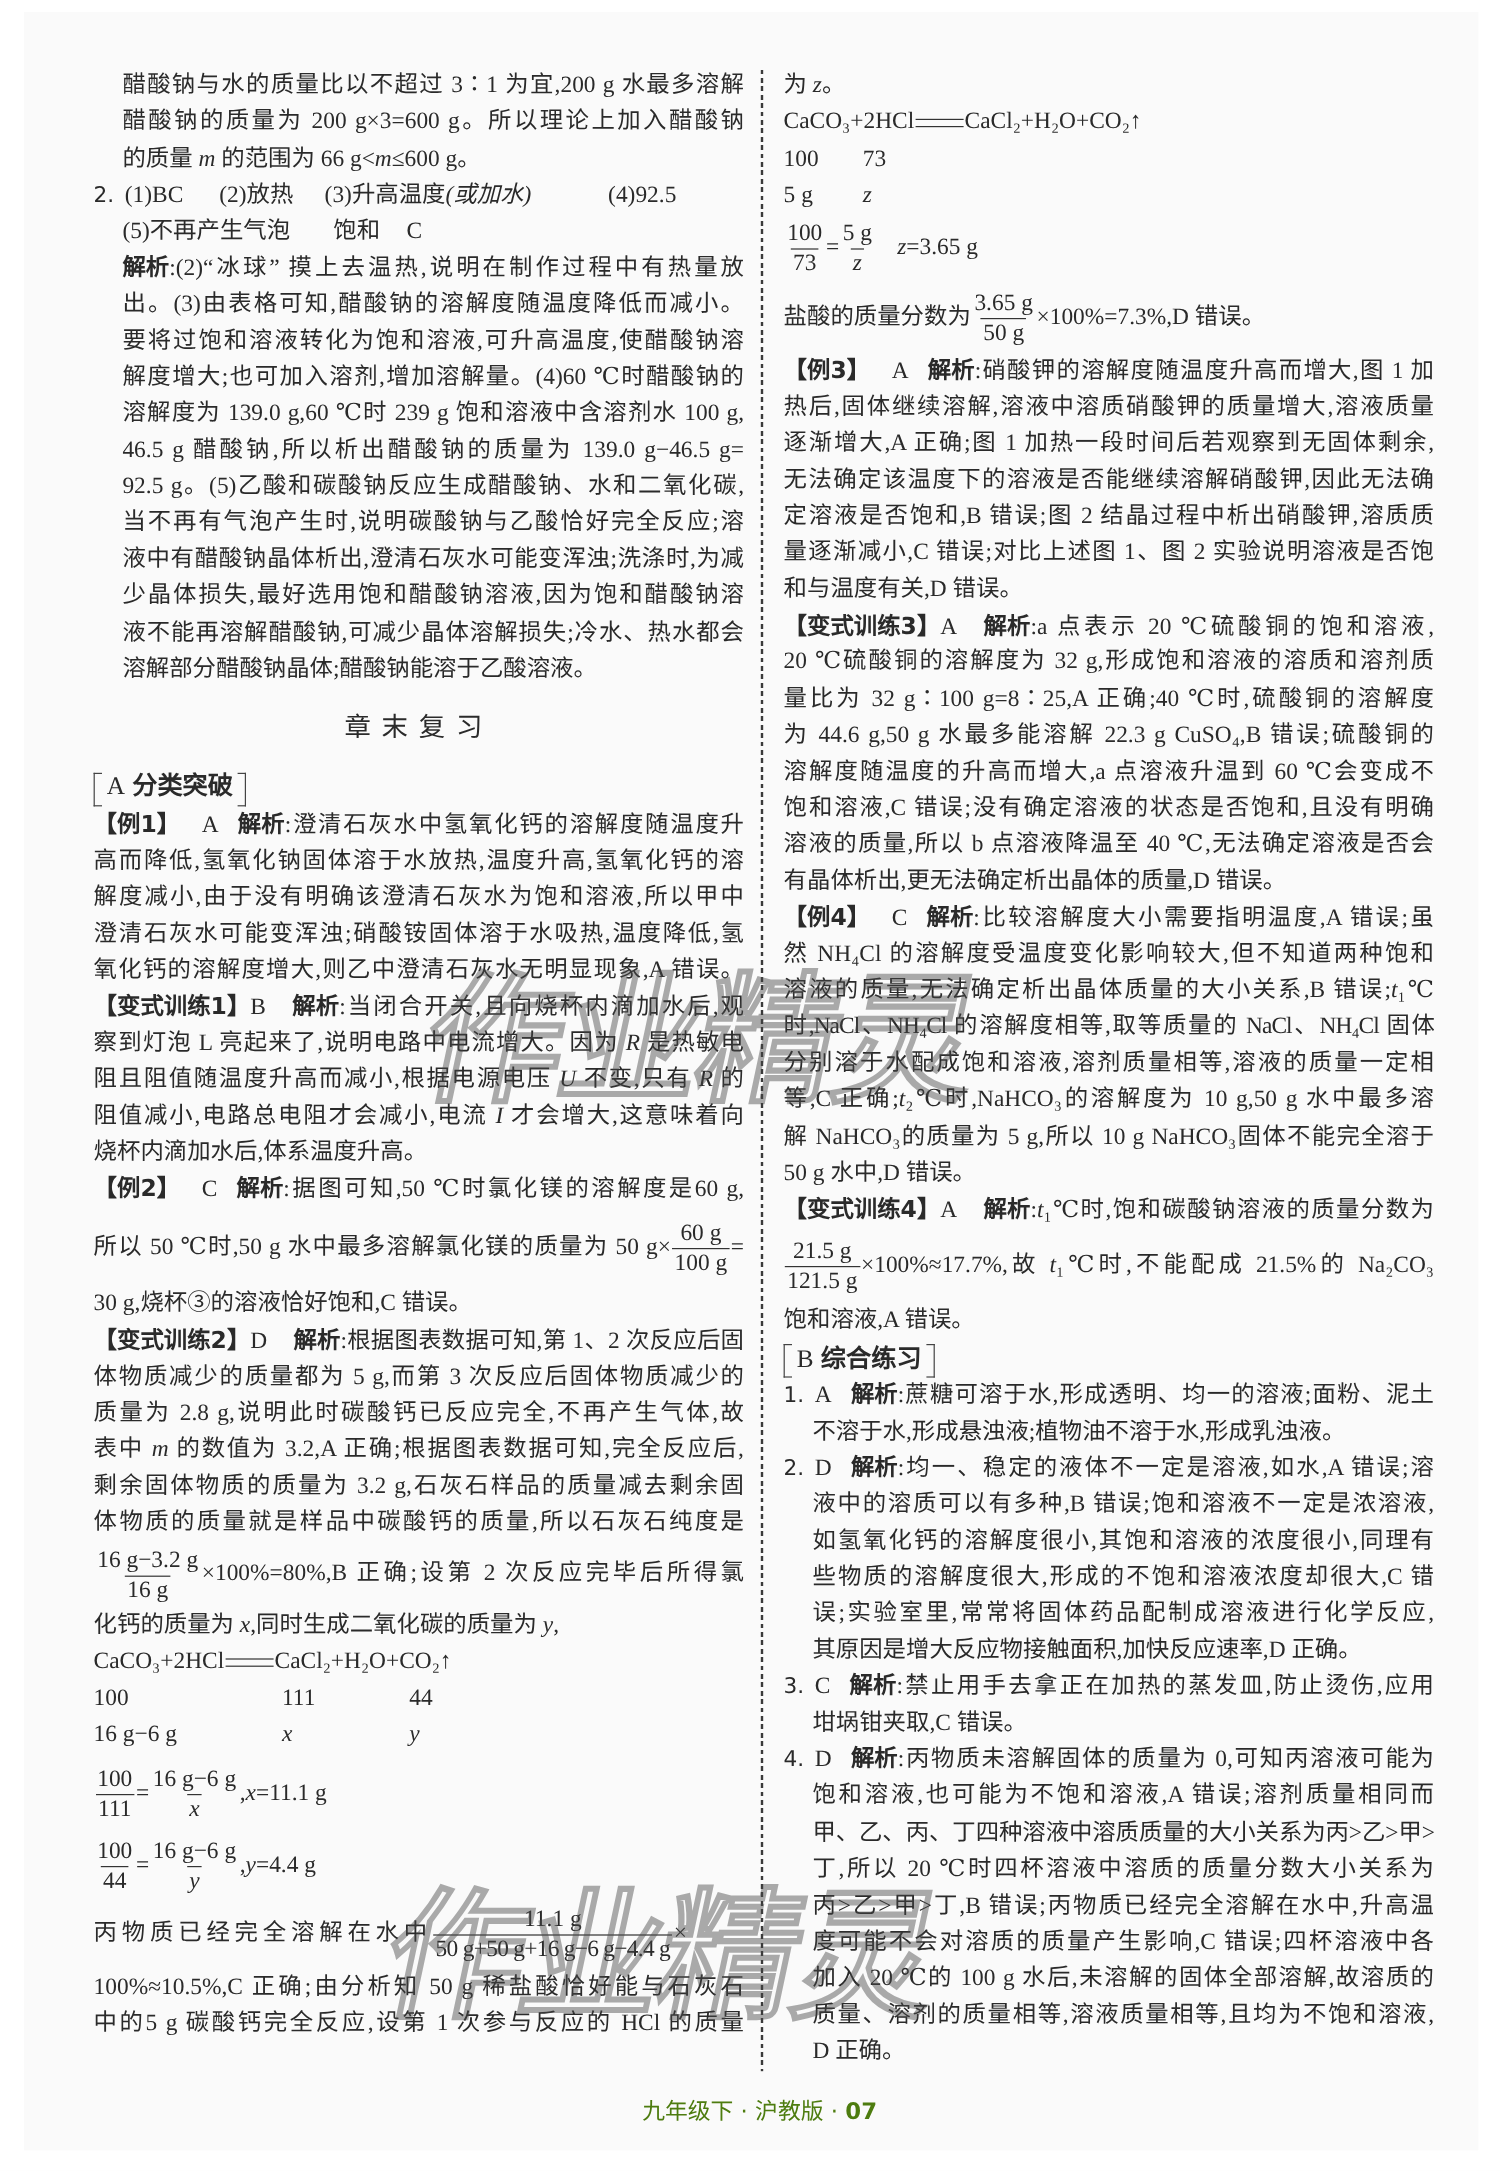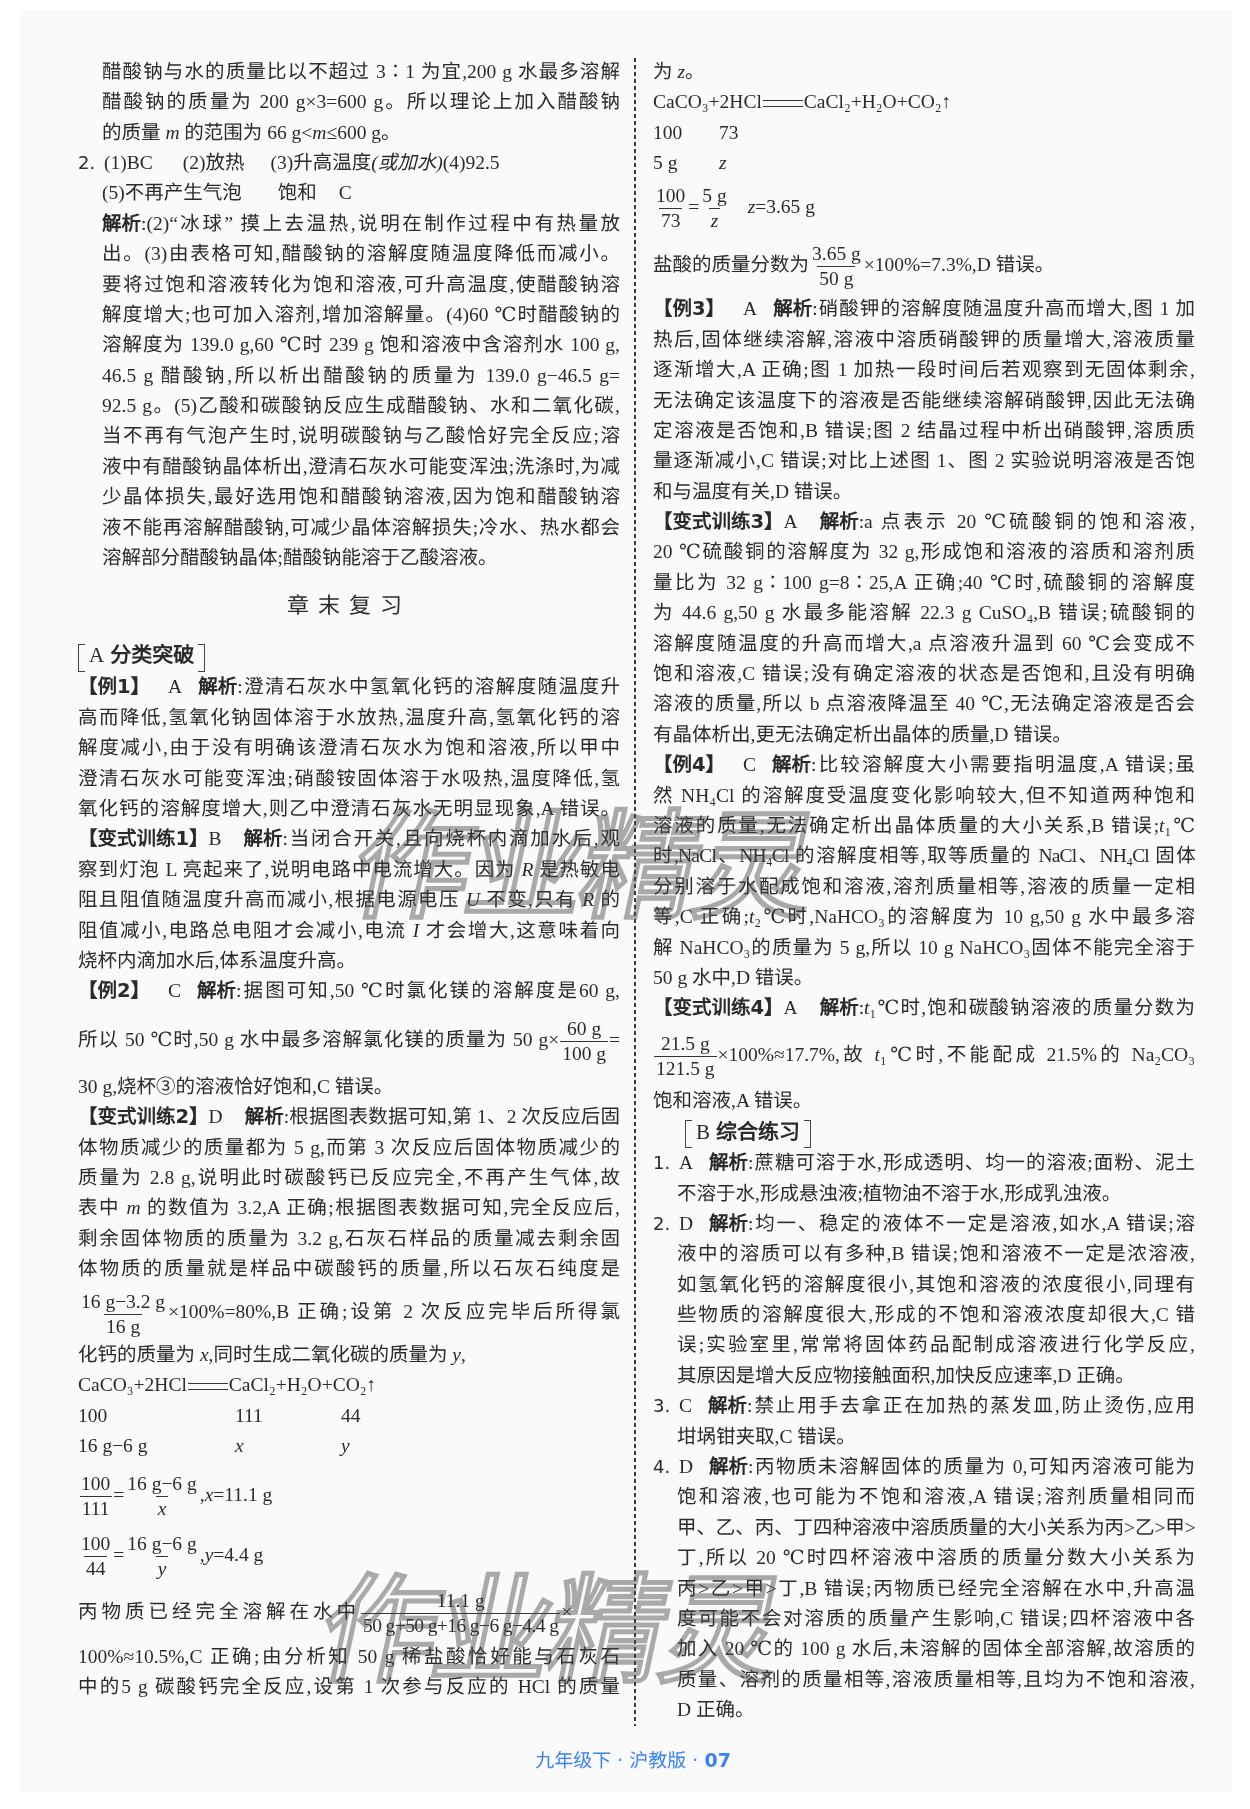--- a/index.html
+++ b/index.html
@@ -30,56 +30,56 @@
   .frac .dn { border-top: 1.2px solid #333; padding: 0 2px; }
   .h65 { height: 65px; line-height: 65px; }
   .h556 { height: 55.6px; line-height: 55.6px; }
   .h55 { height: 55px; line-height: 55px; }
   .h60 { height: 60px; line-height: 60px; }
   .h572 { height: 57.2px; line-height: 57.2px; }
   .h588 { height: 58.8px; line-height: 58.8px; }
   .h62 { height: 62px; line-height: 62px; }
   .chapter-title { height: 66px; line-height: 66px; text-align: center; font-size: 22px; letter-spacing: 9px; }
   .sec { height: 33px; line-height: 33px; font-size: 21px; }
-  .sec-b { height: 32px; line-height: 32px; margin-left: 32px; }
+  .sec-b { height: 32px; line-height: 32px; }
   .br-l, .br-r { display: inline-block; width: 6px; height: 26px; vertical-align: middle; border: 1.2px solid #444; }
   .br-l { border-right: none; margin-right: 4px; }
   .br-r { border-left: none; margin-left: 4px; }
   .sec-title { font-family: "DejaVu Sans", "Liberation Sans", sans-serif; font-weight: bold; margin-left: 6px; }
   .dbl { display: inline-block; width: 40px; height: 5px; border-top: 1.3px solid #333; border-bottom: 1.3px solid #333; vertical-align: middle; margin: 0 1px; }
   .cell { display: inline-block; }
   .spread { letter-spacing: 4px; }
   .gap { display: inline-block; width: 18px; }
   .divider {
     position: absolute; left: 634px; top: 58px; width: 2px; height: 1668px;
     background: repeating-linear-gradient(to bottom, #3a3a3a 0 4px, transparent 4px 7px);
   }
   .footer {
     position: absolute; left: 483px; top: 1745px; width: 300px; height: 30px; line-height: 30px;
-    text-align: center; font-family: "DejaVu Sans", "Liberation Sans", sans-serif; font-size: 19px; color: #3b82f6;
+    text-align: center; font-family: "DejaVu Sans", "Liberation Sans", sans-serif; font-size: 19px; color: #4d7c0f;
   }
   .footer .pg { font-weight: bold; }
   .wm {
     position: absolute; font-family: "DejaVu Sans", "Liberation Sans", sans-serif; font-weight: bold;
     font-size: 118px; line-height: 1; color: transparent;
     -webkit-text-stroke: 1.4px rgba(70,70,70,0.45);
     transform: skewX(-12deg); letter-spacing: -4px; white-space: nowrap; pointer-events: none;
   }
 </style>
 </head>
 <body>
 
 <div class="sheet"></div>
 
 <div class="col col-left">
   <div class="ln full ind">醋酸钠与水的质量比以不超过 3∶1 为宜,200 g 水最多溶解</div>
   <div class="ln full ind">醋酸钠的质量为 200 g×3=600 g。所以理论上加入醋酸钠</div>
   <div class="ln ind"><span>的质量 </span><span class="i">m</span><span> 的范围为 66 g&lt;</span><span class="i">m</span><span>≤600 g。</span></div>
 
-  <div class="ln"><span class="num">2.</span><span class="qa" style="margin-right:30px">(1)BC</span><span class="qa" style="margin-right:26px">(2)放热</span><span class="qa">(3)升高温度</span><span class="qa kai" style="">(或加水)</span><span class="qa">(4)92.5</span></div>
+  <div class="ln"><span class="num">2.</span><span class="qa" style="margin-right:30px">(1)BC</span><span class="qa" style="margin-right:26px">(2)放热</span><span class="qa">(3)升高温度</span><span class="qa kai" style="margin-right:64px">(或加水)</span><span class="qa">(4)92.5</span></div>
   <div class="ln ind"><span class="qa" style="margin-right:36px">(5)不再产生气泡</span><span class="qa" style="margin-right:22px">饱和</span><span class="qa">C</span></div>
   <div class="ln full ind"><span class="lbl">解析</span><span>:(2)“冰球” 摸上去温热,说明在制作过程中有热量放</span></div>
   <div class="ln full ind">出。(3)由表格可知,醋酸钠的溶解度随温度降低而减小。</div>
   <div class="ln full ind">要将过饱和溶液转化为饱和溶液,可升高温度,使醋酸钠溶</div>
   <div class="ln full ind">解度增大;也可加入溶剂,增加溶解量。(4)60 ℃时醋酸钠的</div>
   <div class="ln full ind">溶解度为 139.0 g,60 ℃时 239 g 饱和溶液中含溶剂水 100 g,</div>
   <div class="ln full ind">46.5 g 醋酸钠,所以析出醋酸钠的质量为 139.0 g−46.5 g=</div>
   <div class="ln full ind">92.5 g。(5)乙酸和碳酸钠反应生成醋酸钠、水和二氧化碳,</div>
   <div class="ln full ind">当不再有气泡产生时,说明碳酸钠与乙酸恰好完全反应;溶</div>
   <div class="ln full ind">液中有醋酸钠晶体析出,澄清石灰水可能变浑浊;洗涤时,为减</div>

